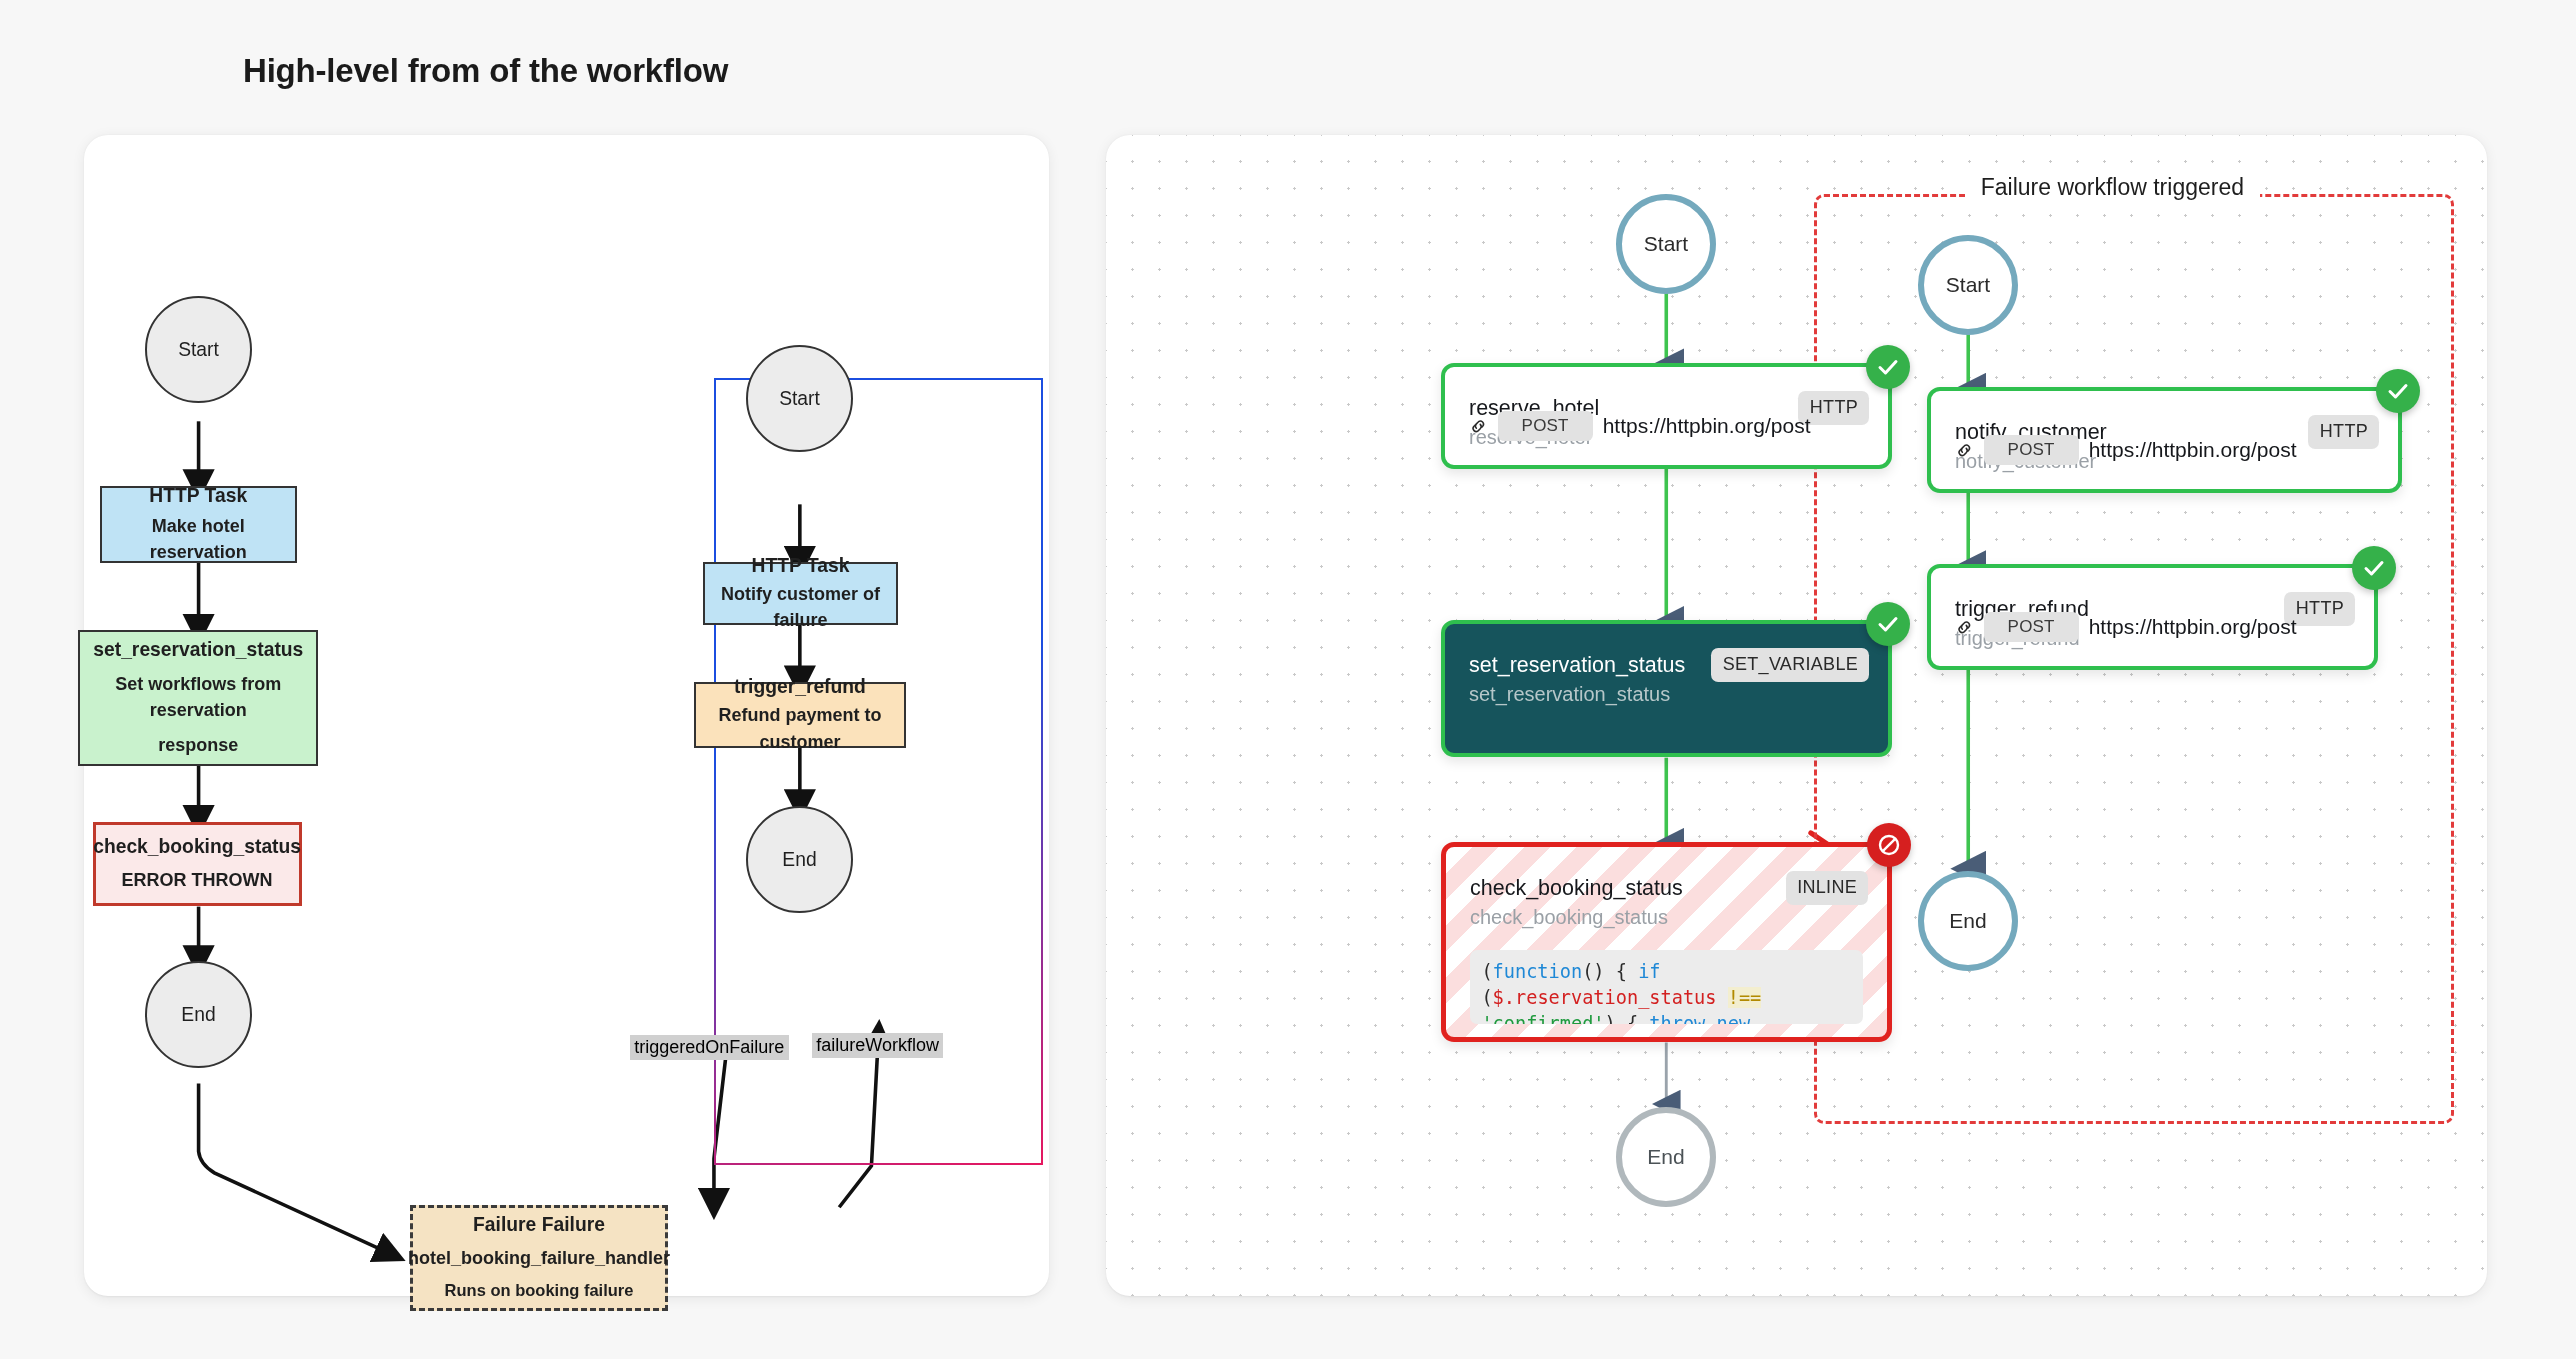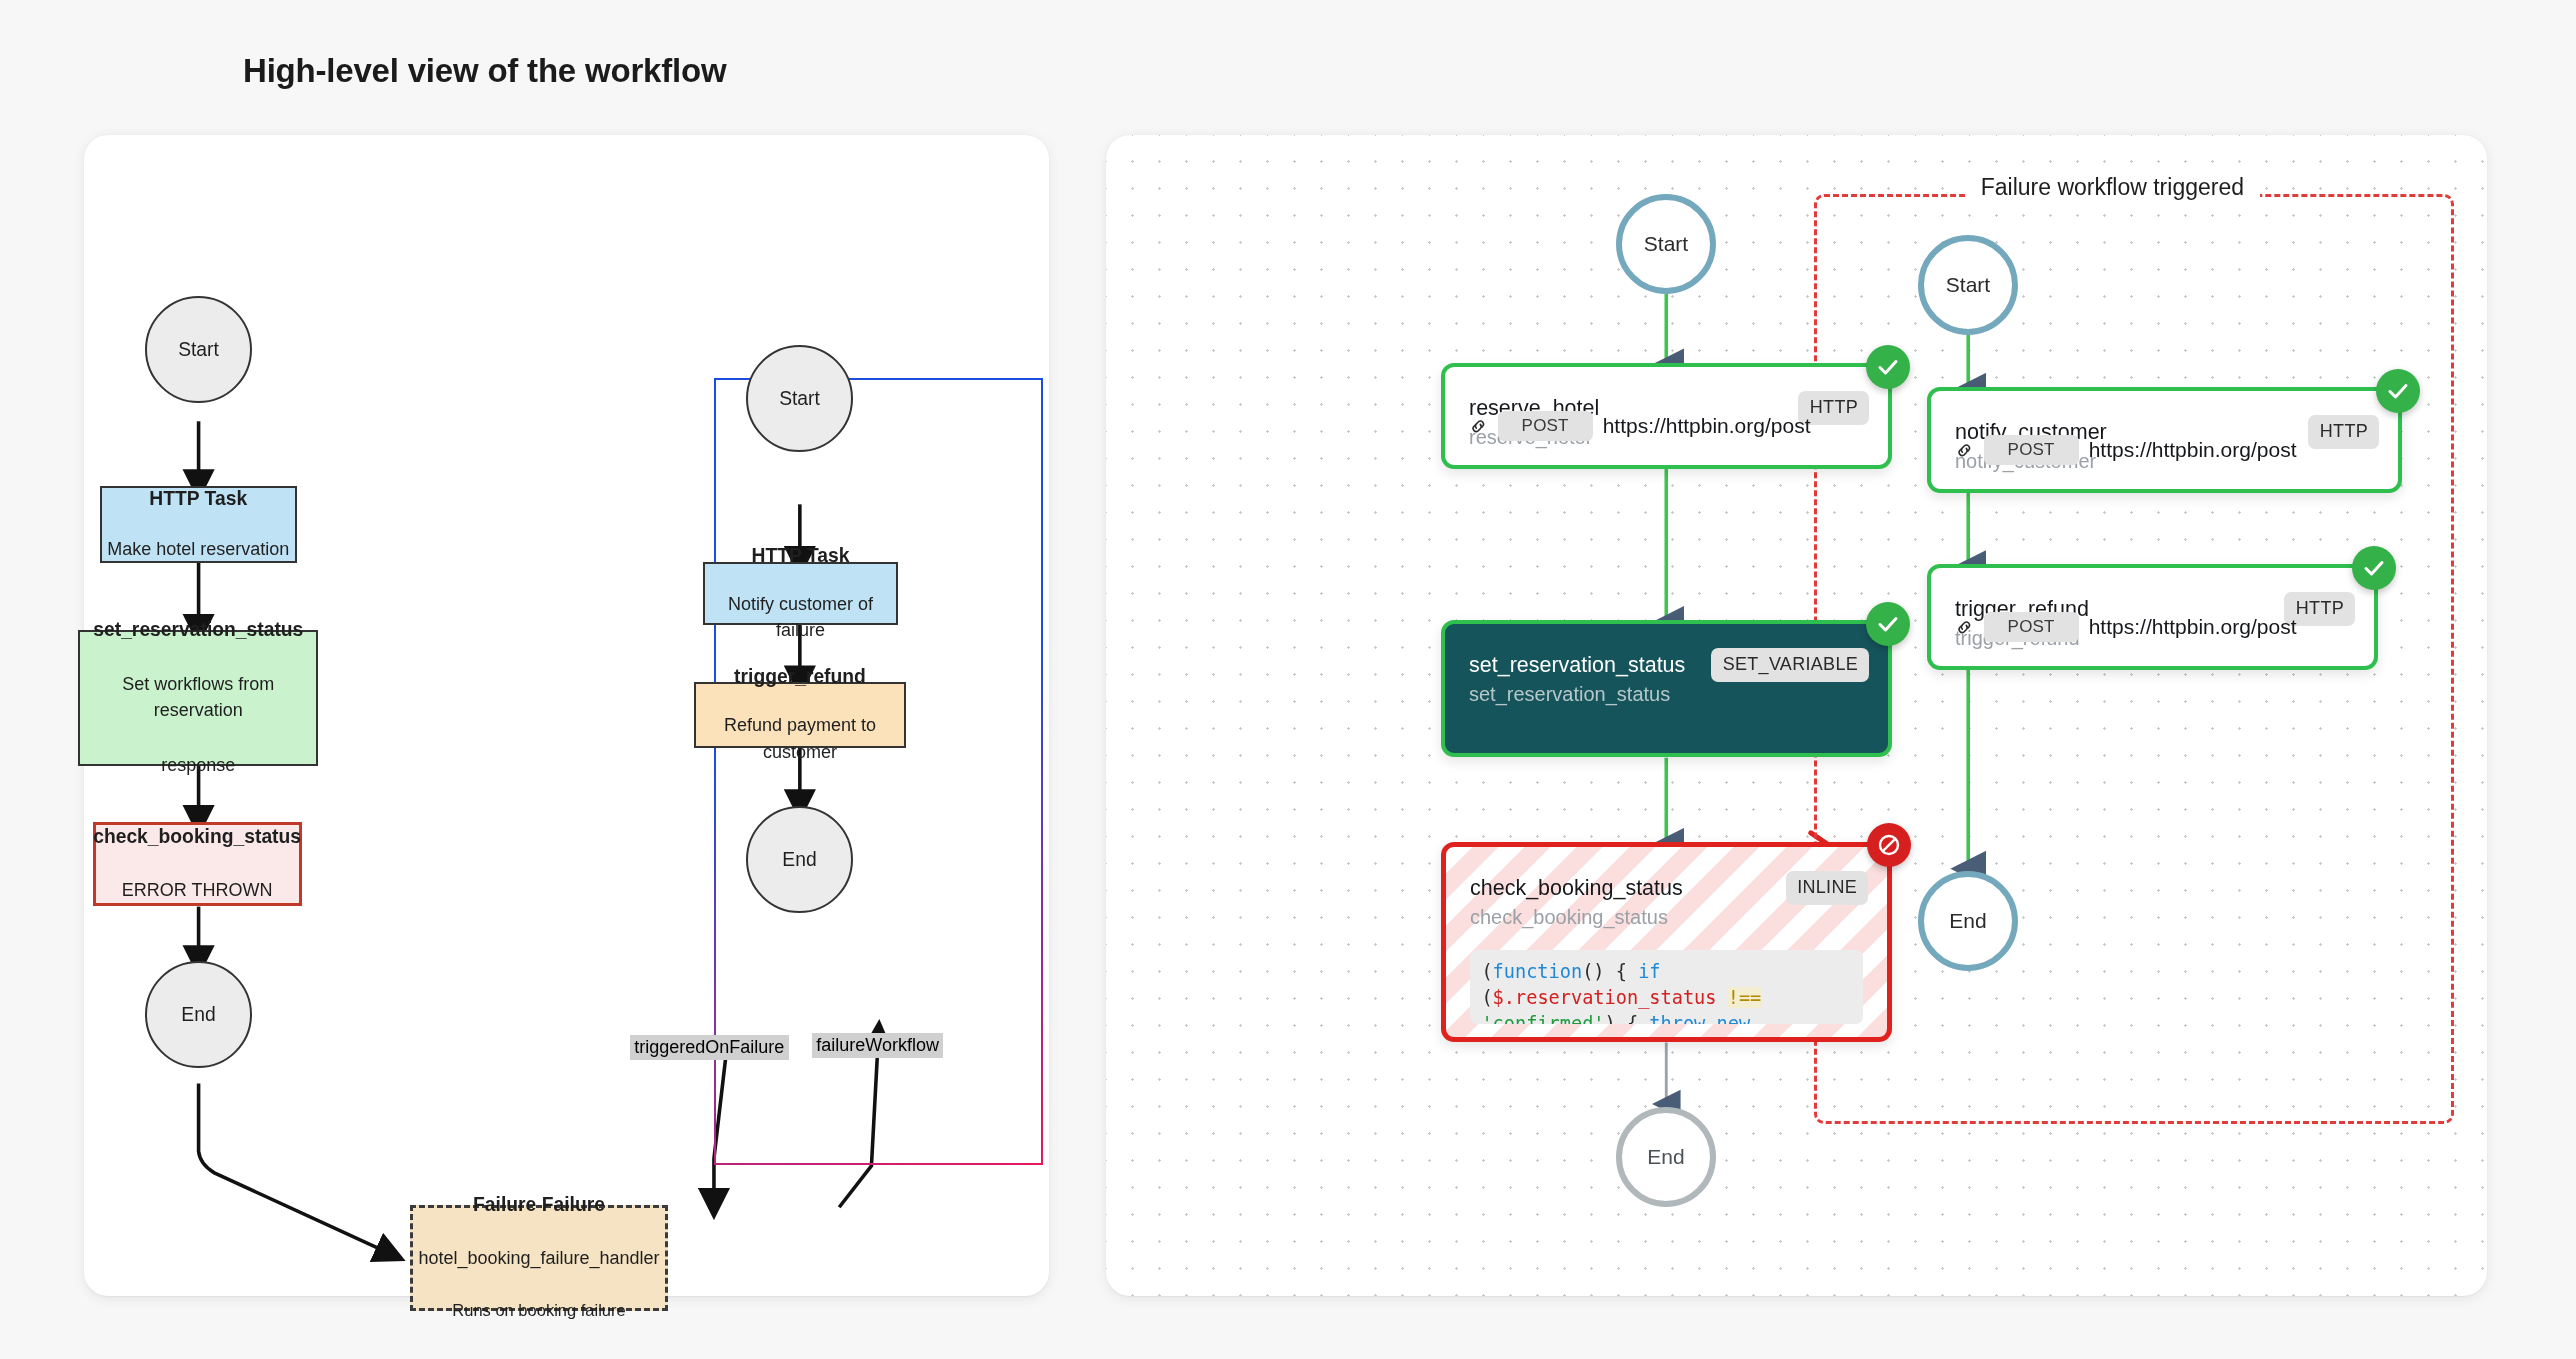--- a/index.html
+++ b/index.html
@@ -47,21 +47,21 @@
   
   .mnode {
     position: absolute;
     border: 2.9px solid #333333;
     display: flex; flex-direction: column;
     align-items: center; justify-content: center;
     text-align: center;
     color: #1f1f1f;
   }
   .mnode .t1 { font-size: 19.3px; font-weight: bold; line-height: 1.25; }
-  .mnode .t2 { font-size: 18px; line-height: 1.45; font-weight: normal; margin-top: 20px; }
+  .mnode .t2 { font-size: 18px; line-height: 1.45; font-weight: bold; }
   .mcircle {
     position: absolute;
     border: 2.9px solid #333333;
     border-radius: 50%;
     background: #ececec;
     display: flex; align-items: center; justify-content: center;
     font-size: 19.3px; color: #1f1f1f;
   }
 
   .box-blue   { background: #bfe3f5; }
@@ -176,21 +176,21 @@
   .wcircle.teal { border: 6.4px solid #74a9bd; }
   .wcircle.gray { border: 6.4px solid #b0b8bc; color:#4b5256; }
 
   svg.overlay { position:absolute; left:0; top:0; pointer-events:none; }
 </style>
 </head>
 <body>
 
 <div class="stage">
 
-  <div class="panel-title" id="title-left">High-level view of the workflow</div>
+  <div class="panel-title" id="title-left">High-level from of the workflow</div>
 
   <div class="card" id="card-left">
 
     <svg class="overlay" width="965" height="1161" viewBox="0 0 1348 1622">
       <defs>
         <marker id="ah" markerWidth="9" markerHeight="9" refX="5.2" refY="4.5" orient="auto">
           <path d="M0,0 L9,4.5 L0,9 Z" fill="#111111"></path>
         </marker>
       </defs>
 

